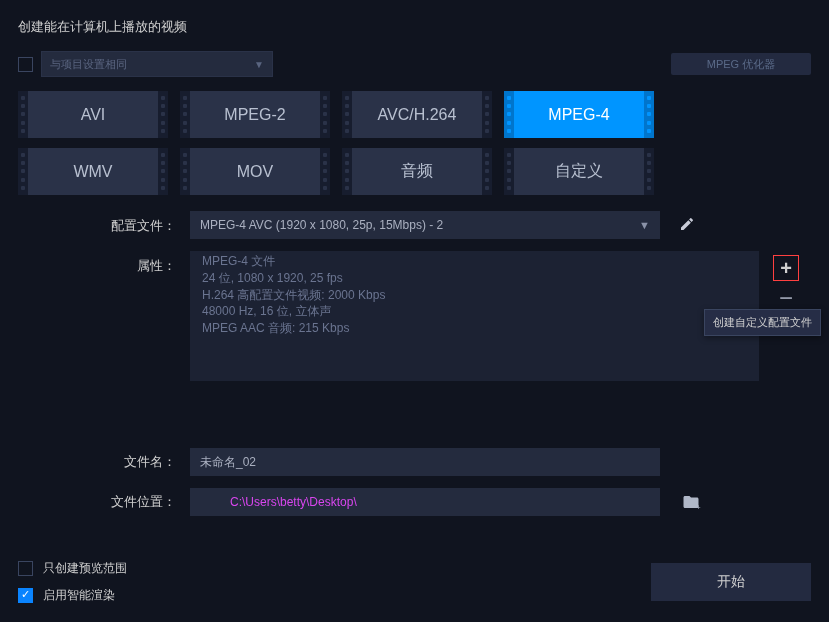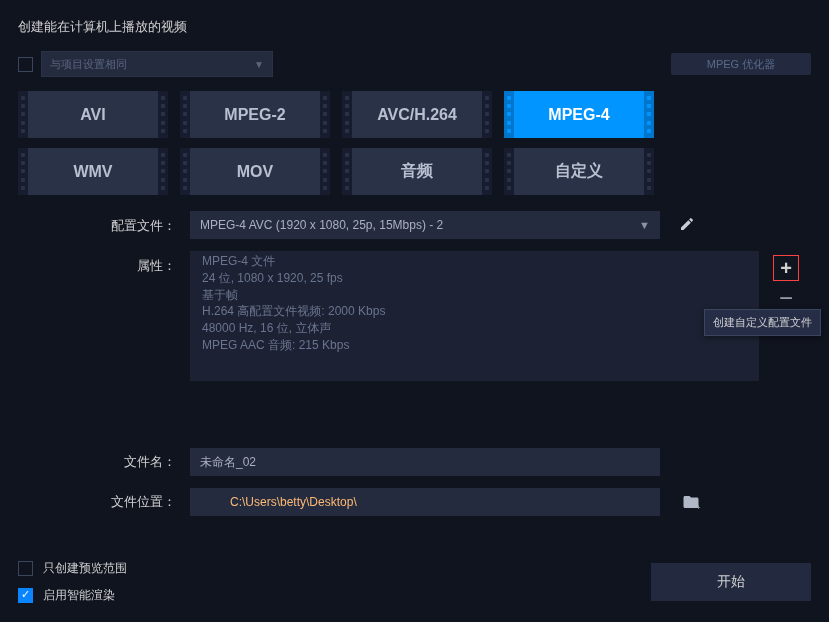--- a/index.html
+++ b/index.html
@@ -17,41 +17,41 @@
     .format-row { display: flex; gap: 12px; }
     .format-item { position: relative; width: 150px; height: 47px; background: #2a3248; display: flex; align-items: center; justify-content: center; cursor: pointer; }
     .format-item .film-edge { position: absolute; top: 0; bottom: 0; width: 10px; background: #171d2e; display: flex; flex-direction: column; justify-content: space-around; padding: 3px 0; }
     .format-item .film-edge.left { left: 0; }
     .format-item .film-edge.right { right: 0; }
     .format-item .hole { width: 4px; height: 4px; background: #2a3248; margin: 0 auto; border-radius: 1px; }
     .format-item.selected { background: #0095ff; }
     .format-item.selected .film-edge { background: #0075cc; }
     .format-item.selected .hole { background: #0095ff; }
     .format-item.selected .label { color: #fff; }
-    .format-item .label { color: #b8c0d0; font-size: 16px; font-weight: 700; }
+    .format-item .label { color: #b8c0d0; font-size: 16px; font-weight: 400; }
     .config-section { display: flex; flex-direction: column; gap: 12px; }
     .config-row { display: flex; align-items: flex-start; gap: 14px; position: relative; }
     .row-label { color: #d0d0d0; font-size: 13px; min-width: 80px; text-align: right; padding-top: 6px; flex-shrink: 0; }
     .profile-select { background: #242b3e; color: #aab0c0; font-size: 12px; padding: 0 10px; height: 28px; width: 470px; display: flex; align-items: center; justify-content: space-between; border: none; }
     .profile-select .arrow { color: #8a92a8; font-size: 11px; }
     .attr-box { background: #1c2233; width: 569px; min-height: 130px; padding: 2px 12px; }
     .attr-line { color: #6a7490; font-size: 12px; line-height: 1.4; }
     .edit-btn, .plus-btn, .minus-btn { width: 26px; height: 26px; display: flex; align-items: center; justify-content: center; cursor: pointer; color: #d0d0d0; font-size: 18px; }
     .edit-btn svg { width: 16px; height: 16px; fill: #c8ccd8; }
     .plus-btn { border: 1px solid #ff4040; margin-top: 4px; }
     .plus-btn span { font-weight: bold; font-size: 20px; line-height: 1; }
     .minus-btn { margin-top: 4px; font-size: 24px; line-height: 1; color: #9aa0b0; }
     .side-actions { display: flex; flex-direction: column; gap: 0; }
     .tooltip { position: absolute; background: #262d46; border: 1px solid #3a4560; color: #d0d0d0; font-size: 11px; padding: 5px 8px; right: -10px; top: 58px; white-space: nowrap; box-shadow: 0 2px 6px rgba(0,0,0,.4); }
     .spacer { flex: 1; }
     .bottom-section { margin-top: 40px; }
     .input-row { display: flex; align-items: center; gap: 14px; margin-bottom: 12px; }
     .input-label { color: #d0d0d0; font-size: 13px; min-width: 80px; text-align: right; }
     .text-input { background: #242b3e; color: #aab0c0; font-size: 12px; padding: 0 10px; height: 28px; width: 470px; border: none; display: flex; align-items: center; }
-    .text-input.path { color: #fdba74; padding-left: 40px; }
+    .text-input.path { color: #d946ef; padding-left: 40px; }
     .folder-btn { width: 26px; height: 26px; display: flex; align-items: center; justify-content: center; cursor: pointer; margin-left: 4px; }
     .folder-btn svg { width: 20px; height: 18px; fill: #b0b8c8; }
     .footer-row { display: flex; align-items: center; justify-content: space-between; margin-top: 32px; }
     .footer-left { display: flex; flex-direction: column; gap: 10px; }
     .check-row { display: flex; align-items: center; gap: 10px; font-size: 12px; color: #d0d0d0; }
     .start-btn { background: #232a40; color: #d0d0d0; width: 160px; height: 38px; display: flex; align-items: center; justify-content: center; font-size: 14px; cursor: pointer; border-radius: 0; }
     .indent { margin-left: 78px; }
   </style>
 </head>
 <body>
@@ -222,21 +222,20 @@
         <svg viewBox="0 0 24 24">
             <path d="M3 17.25V21h3.75L17.81 9.94l-3.75-3.75L3 17.25zM20.71 7.04c.39-.39.39-1.02 0-1.41l-2.34-2.34a.9959.9959 0 0 0-1.41 0l-1.83 1.83 3.75 3.75 1.83-1.83z"></path>
           </svg>
       </div>
     </div>
     <div class="config-row">
       <span class="row-label">属性：</span>
       <div class="attr-box">
         <div class="attr-line">MPEG-4 文件</div>
         <div class="attr-line">24 位, 1080 x 1920, 25 fps</div>
-        <div class="attr-line">基于帧</div>
         <div class="attr-line">H.264 高配置文件视频: 2000 Kbps</div>
         <div class="attr-line">48000 Hz, 16 位, 立体声</div>
         <div class="attr-line">MPEG AAC 音频: 215 Kbps</div>
       </div>
       <div class="side-actions">
         <div class="plus-btn">
             <span>+</span>
           </div>
         <div class="minus-btn">
             <span>−</span>

